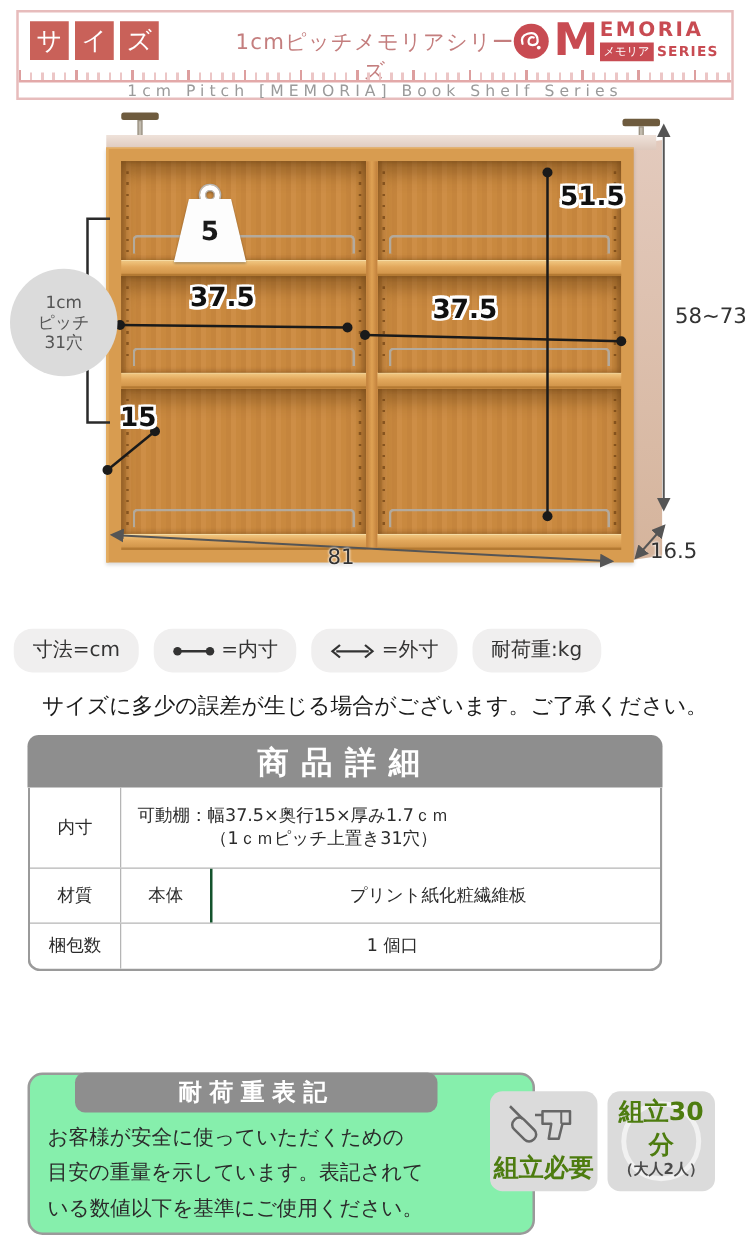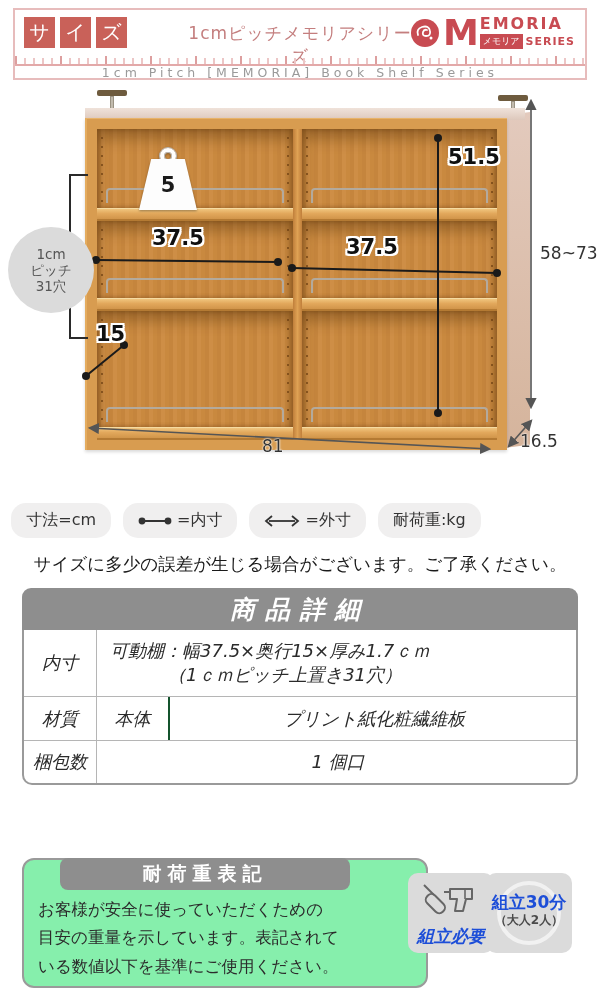--- a/index.html
+++ b/index.html
@@ -62,21 +62,21 @@
           background:repeating-linear-gradient(180deg,rgba(105,60,15,.65) 0 2px,transparent 2px 9px); }
   .holes-l { left:4px; } .holes-r { right:4px; }
 
   .rod { position:absolute; width:30px; }
   .rod .cap { width:30px; height:6px; background:#6e5b3e; border-radius:2px; }
   .rod .stem { width:4px; height:15px; background:#c2bbae; border:1px solid #9a9283; margin:0 auto; }
   .rod .nut { width:10px; height:4px; background:#b5ae9f; margin:0 auto; border-radius:1px; }
   .rod.left { left:97px; top:5px; }
   .rod.right { left:498px; top:10px; }
 
-  .pitch-badge { position:absolute; left:8px; top:142px; width:86px; height:86px; border-radius:50%;
+  .pitch-badge { position:absolute; left:8px; top:130px; width:86px; height:86px; border-radius:50%;
                  background:#dbdbdb; color:#555; font-size:13.5px; line-height:1.2;
                  display:flex; flex-direction:column; align-items:center; justify-content:center; z-index:6; }
 
   .weight { position:absolute; left:139px; top:63px; width:58px; height:62px; z-index:6;
             filter:drop-shadow(0 1px 1px rgba(0,0,0,.35)); }
   .weight .ring { position:absolute; left:21px; top:0; width:16px; height:16px; border-radius:50%;
                   border:4px solid #fff; box-shadow:0 0 0 1px #b9b9b9, inset 0 0 0 1px #b9b9b9; }
   .weight .body { position:absolute; left:0; top:11px; width:58px; height:51px; background:#fdfdfd;
                   clip-path:polygon(21% 0,79% 0,100% 100%,0 100%);
                   display:flex; align-items:center; justify-content:center;
@@ -94,26 +94,26 @@
   .legend { position:absolute; left:0; top:503px; width:492px; display:flex;
             justify-content:center; gap:12px; }
   .pill { background:#f0efef; border-radius:15px; padding:6px 15px; font-size:16px; color:#333;
           display:flex; align-items:center; gap:5px; height:35px; }
   .pill svg { display:block; }
 
   .note { position:absolute; left:0; top:552px; width:600px; text-align:center;
           font-size:17.5px; color:#1a1a1a; }
 
   
-  .details { position:absolute; left:22px; top:588px; width:556px;font-style:italic; }
+  .details { position:absolute; left:22px; top:588px; width:508px; }
   .details-hd { height:42px; background:#8e8e8e; border-radius:9px 9px 0 0; color:#fff;
                 font-size:25px; font-weight:bold; letter-spacing:10px; display:flex;
                 align-items:center; justify-content:center; }
   .dtable { border:2px solid #9a9a9a; border-top:none; border-radius:0 0 10px 10px; overflow:hidden; }
-  .drow { display:flex; border-top:1px solid #b5b5b5; font-size:18px; color:#2b2b2b; }
+  .drow { display:flex; border-top:1px solid #b5b5b5; font-size:14px; color:#2b2b2b; }
   .drow:first-child { border-top:none; }
   .dlabel { width:73px; flex:none; display:flex; align-items:center; justify-content:center;
             border-right:1px solid #b5b5b5; padding:8px 2px; }
   .dsub { width:73px; flex:none; display:flex; align-items:center; justify-content:center;
           border-right:2px solid #14532d; padding:8px 2px; }
   .dvalue { flex:1; padding:9px 10px 9px 13px; display:flex; flex-direction:column; justify-content:center; }
   .dvalue .l2 { padding-left:58px; }
   .dvalue.rowline { flex-direction:row; align-items:center; }
   .bullets div { line-height:1.75; }
 
@@ -122,23 +122,23 @@
               border:2px solid #9a9a9a; border-radius:12px; background:#86efac; }
   .loadnote-hd { position:absolute; left:36px; top:-2px; width:290px; height:32px; background:#8e8e8e;
                  border-radius:8px; color:#fff; font-size:19px; font-weight:bold; letter-spacing:6px;
                  display:flex; align-items:center; justify-content:center; }
   .loadnote-body { position:absolute; left:14px; top:36px; right:8px; font-size:16.5px;
                    color:#2b2b2b; line-height:1.72; }
 
   .abadge { position:absolute; top:873px; width:86px; height:80px; background:#dbdbdb;
             border-radius:10px; display:flex; flex-direction:column; align-items:center;
             justify-content:flex-end; padding-bottom:6px; overflow:hidden; }
-  .abadge.b1 { left:408px;font-style:italic; }
+  .abadge.b1 { left:392px; }
   .abadge.b2 { left:486px; justify-content:center; }
-  .abadge .lbl { font-size:17px; font-weight:bold; color:#1d4ed8; line-height:1.3;text-align:center; }
+  .abadge .lbl { font-size:20px; font-weight:bold; color:#4d7c0f; line-height:1.3;text-align:center; }
   .abadge .lbl2 { font-size:12px; font-weight:bold; color:#4a4a4a; line-height:1.3; }
   .abadge .tools { position:absolute; top:8px; left:0; right:0; display:flex; justify-content:center; }
   .clockbg { position:absolute; left:11px; top:8px; width:64px; height:64px; border-radius:50%;
              border:4px solid rgba(255,255,255,.6); }
   .b2 .txt { position:relative; text-align:center; }
 </style>
 </head>
 <body>
 
 <div class="page">

